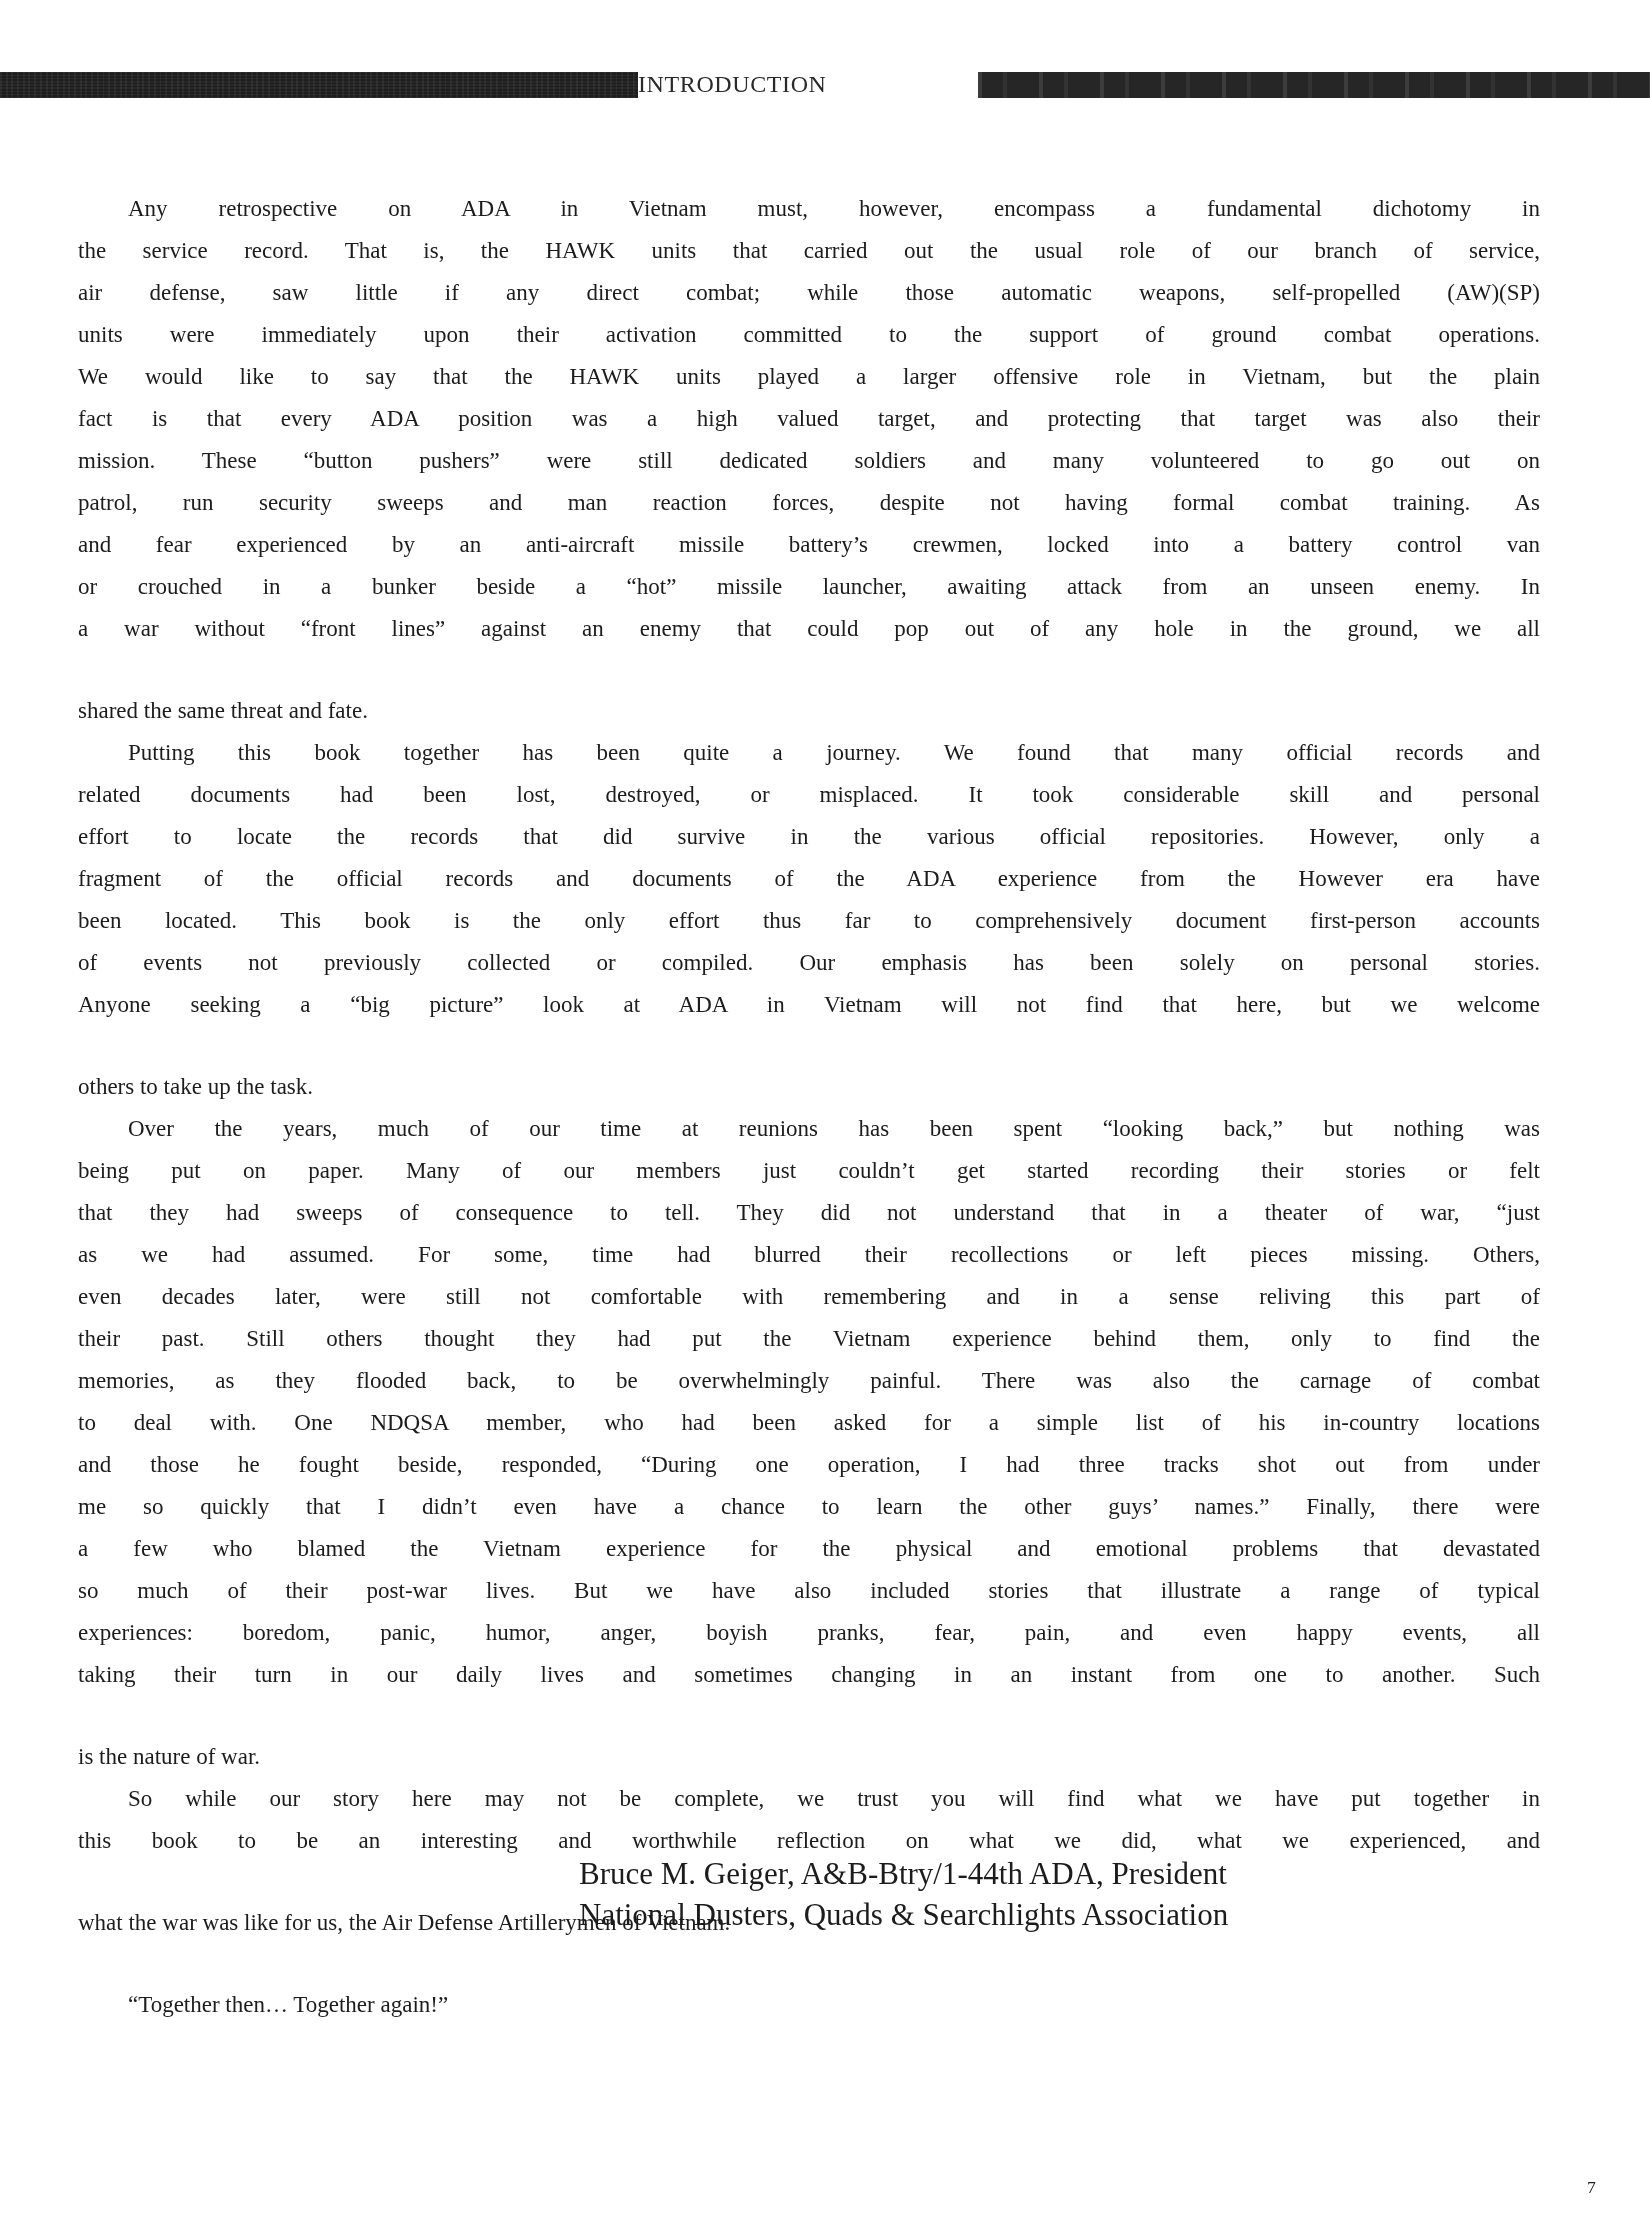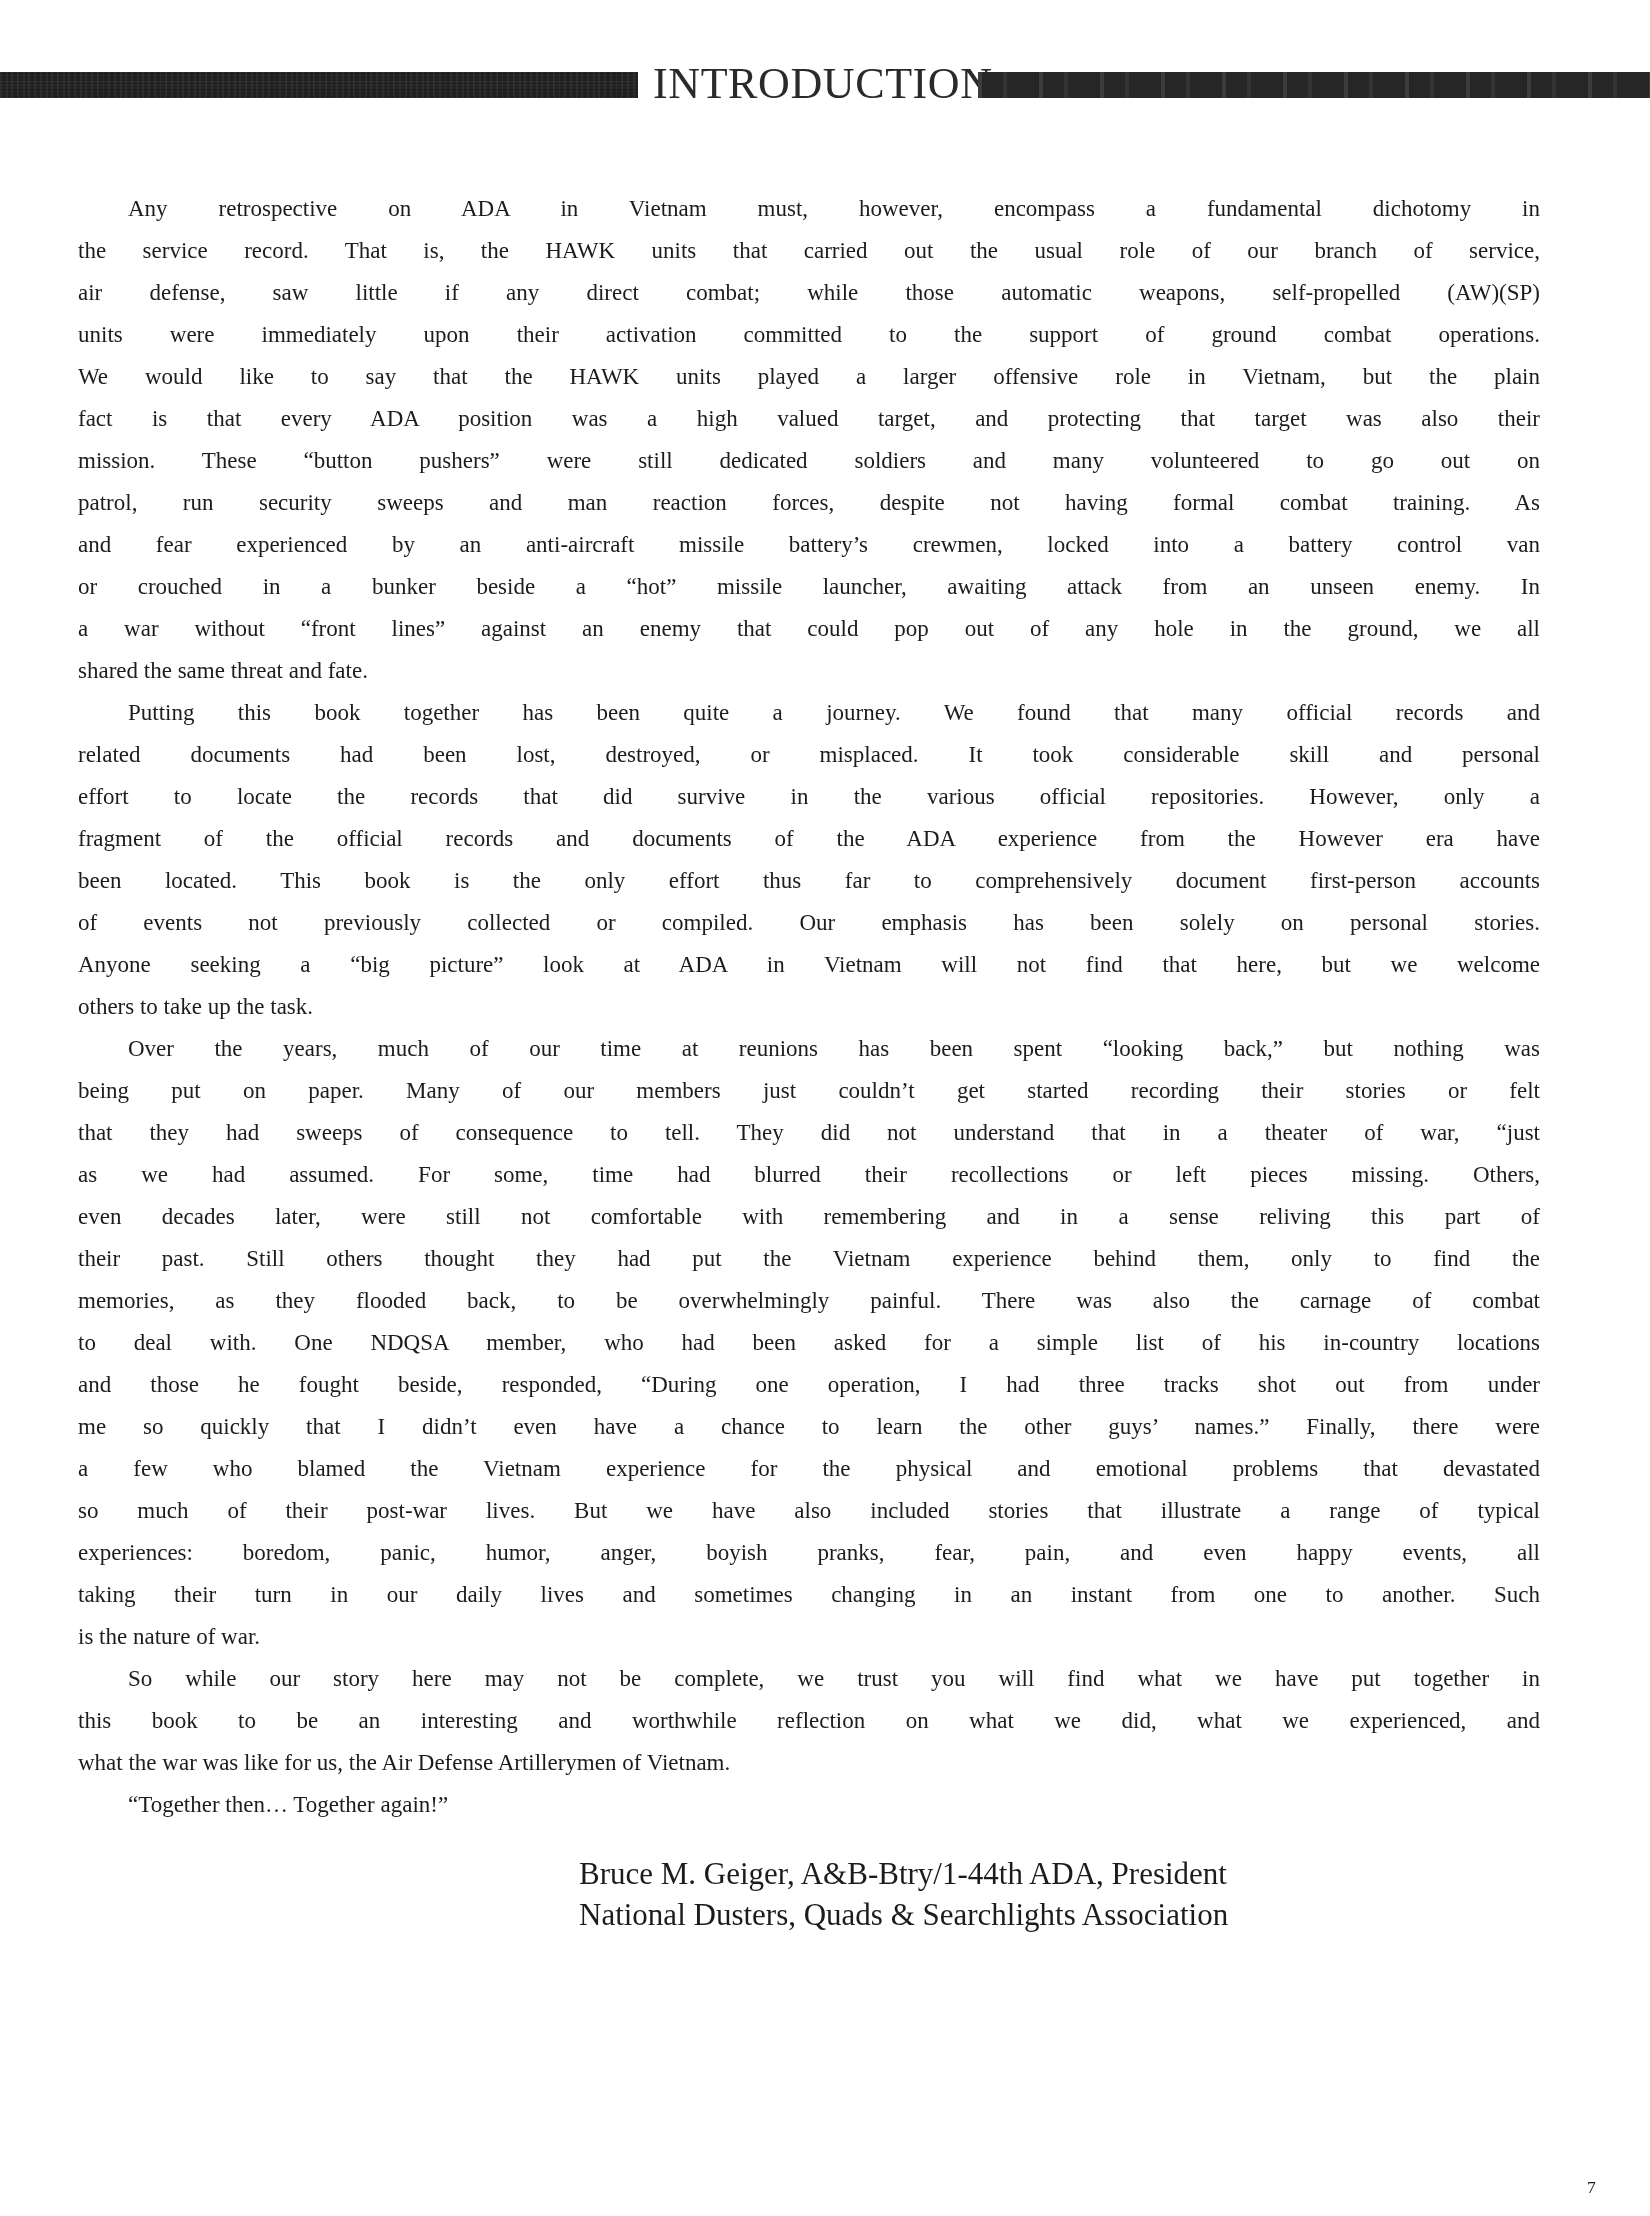--- a/index.html
+++ b/index.html
@@ -4,26 +4,26 @@
 <style>
   html, body { margin: 0; padding: 0; background: #ffffff; }
   body { width: 1651px; height: 2216px; position: relative; overflow: hidden; color: #1c1c1c;
          font-family: "Liberation Serif", "DejaVu Serif", serif; }
   .bar { position: absolute; top: 72px; height: 26px; background: #1e1e1e;
          background-image: repeating-linear-gradient(90deg, rgba(255,255,255,0.05) 0 1.9px, rgba(0,0,0,0) 1.9px 5.7px),
                            repeating-linear-gradient(0deg, rgba(255,255,255,0.04) 0 1.3px, rgba(0,0,0,0) 1.3px 3.1px); }
   .bar.left { left: 0; width: 638px; }
   .bar.right { left: 978px; width: 673px; background-color: #262626;
          background-image: repeating-linear-gradient(90deg, rgba(255,255,255,0.10) 0 3.8px, rgba(0,0,0,0) 3.8px 25px, rgba(255,255,255,0.06) 25px 29px, rgba(0,0,0,0) 29px 61px); }
-  .header-title { position: absolute; left: 653px; top: 65px; width: 314px; font-size: 44px; line-height: 38px;
+  .header-title { position: absolute; left: 638px; top: 65px; width: 314px; font-size: 24px; line-height: 38px;
          letter-spacing: 0.6px; color: #2a2a2a; white-space: nowrap; }
   .body-text { position: absolute; left: 78px; top: 188px; width: 1462px; font-size: 23px; }
   .line { height: 42px; line-height: 42px; white-space: nowrap; text-align: justify; text-align-last: justify; }
   .line.indent { padding-left: 50px; }
-  .line.last { text-align-last: left; }
+  .line.last { text-align-last: left; margin-top: 40px; }
   .signature { position: absolute; left: 579px; top: 1853px; font-size: 31px; line-height: 41px; white-space: nowrap; }
   .page-number { position: absolute; left: 1587px; top: 2175px; font-size: 17.6px; line-height: 25px; }
 </style>
 </head>
 <body>
 
 <div class="bar left"></div>
 <div class="header-title">INTRODUCTION</div>
 <div class="bar right"></div>
 

